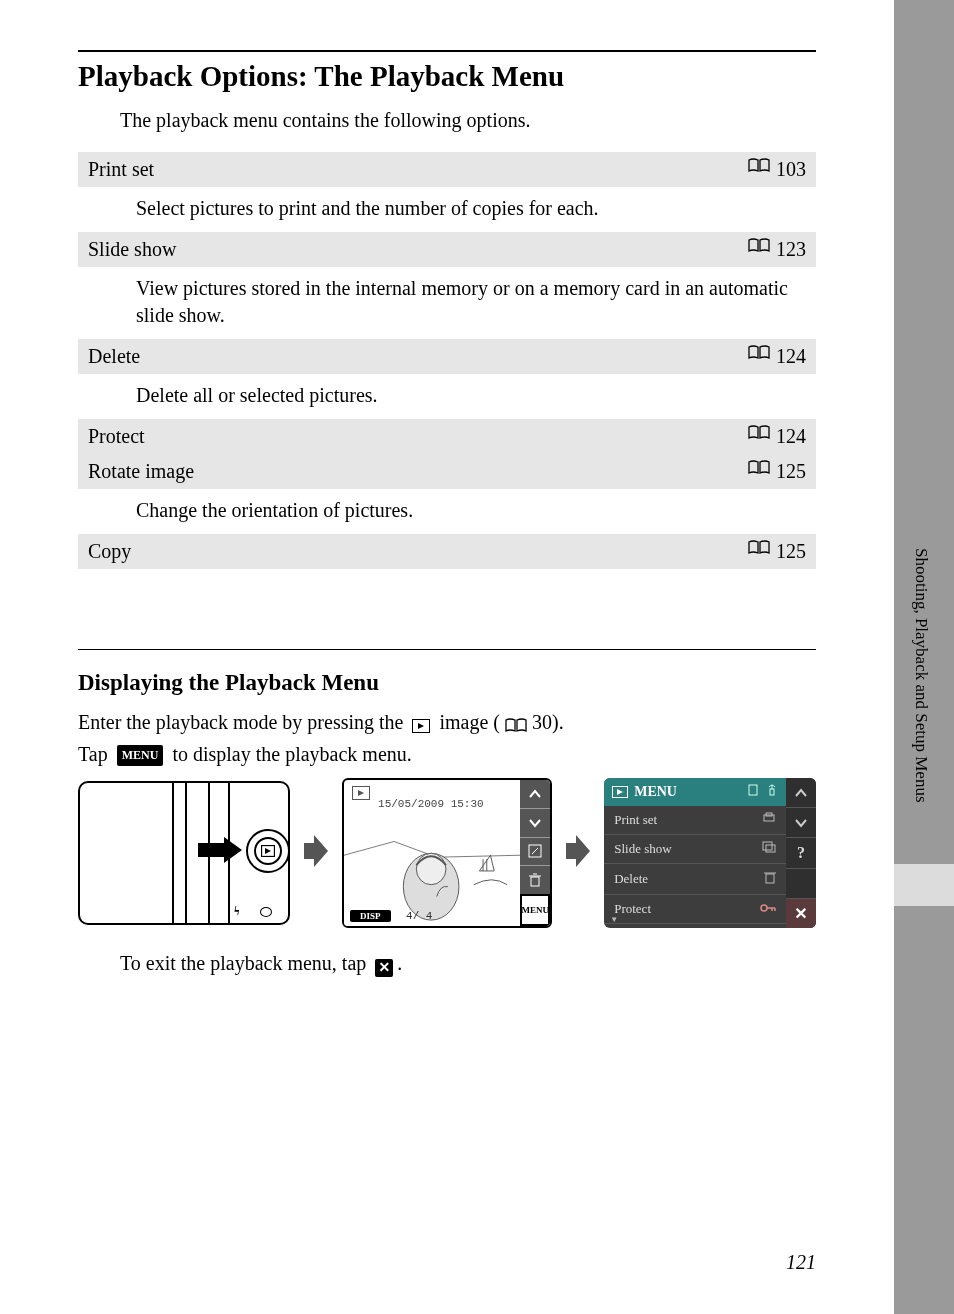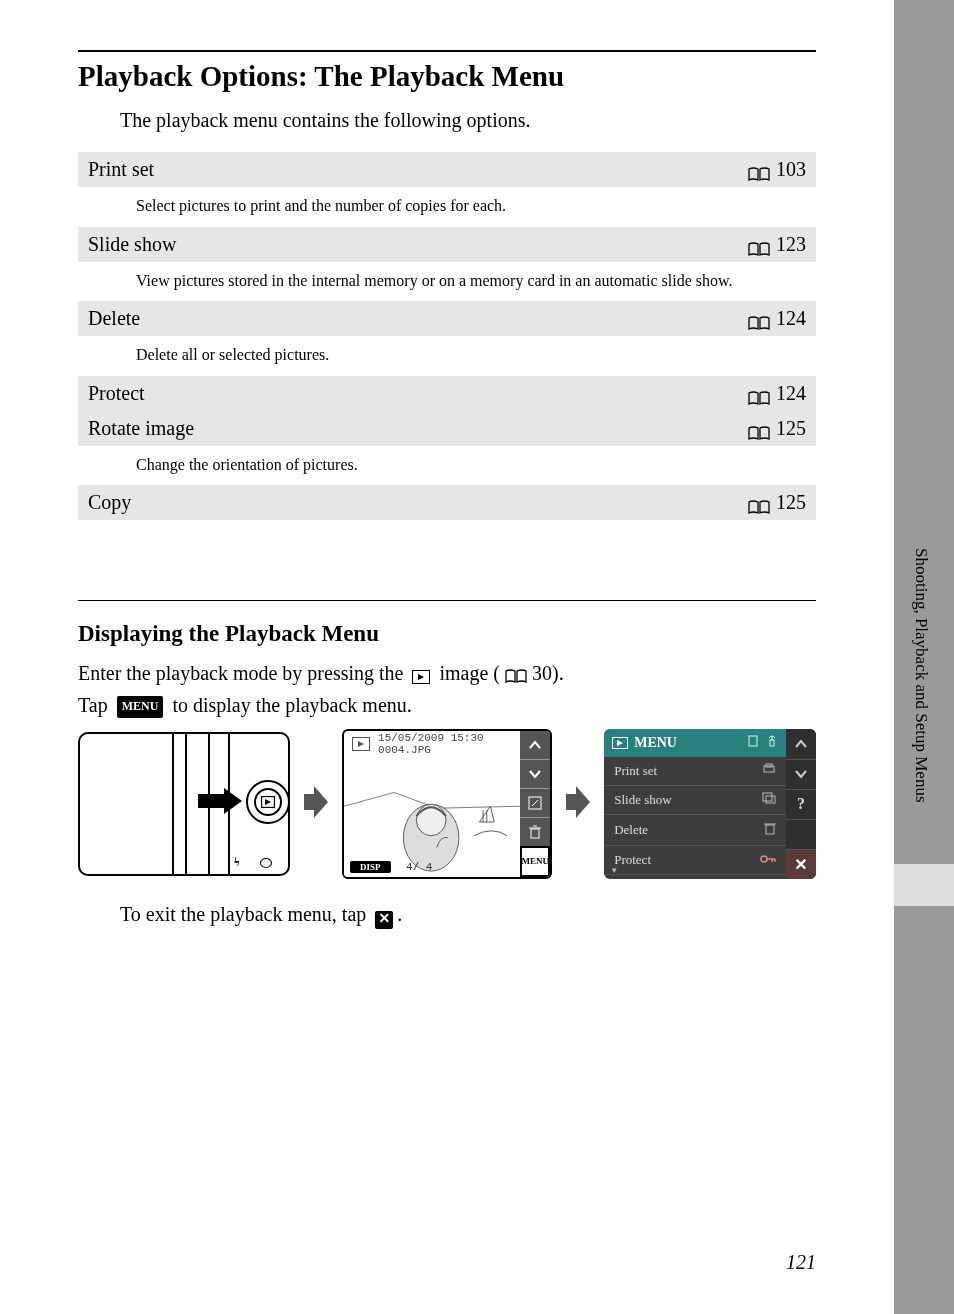--- a/index.html
+++ b/index.html
@@ -6,22 +6,22 @@
   html, body { width: 954px; height: 1314px; font-family: Georgia, 'Times New Roman', serif; color: #000; }
   body { background: #9a9a9a; position: relative; }
   .page-inner { position: absolute; left: 0; top: 0; right: 60px; bottom: 0; background: #fff; padding: 50px 0 40px 0; }
   .divider { border: none; border-top: 2px solid #000; margin: 0 78px 8px 78px; }
   .heading1 { font-size: 29px; font-weight: bold; margin: 0 78px 14px 78px; }
   .heading2 { font-size: 23px; font-weight: bold; margin: 0 78px 10px 78px; }
   .bodytext { font-size: 20px; margin: 0 78px 18px 120px; line-height: 1.35; }
   .bodytext-with-icons { font-size: 20px; margin: 0 78px 8px 78px; line-height: 1.6; }
   .optlist { margin: 0 78px 26px 78px; }
   .optrow { background: #e6e6e6; padding: 6px 10px; display: flex; justify-content: space-between; align-items: center; font-size: 20px; }
-  .optrow .ref { display: flex; align-items: flex-end; gap: 6px; }
-  .optdesc { padding: 8px 10px 10px 58px; font-size: 16px; line-height: 1.35; }
+  .optrow .ref { display: flex; align-items: flex-start; gap: 6px; }
+  .optdesc { padding: 8px 10px 10px 58px; font-size: 20px; line-height: 1.35; }
   .book-icon { display: inline-flex; width: 22px; height: 14px; }
   .page-num { position: absolute; right: 78px; bottom: 40px; font-style: italic; font-size: 20px; }
   .sidetab { position: absolute; right: 0; width: 60px; top: 0; bottom: 0; }
   .side-tab-box { position: absolute; right: 0; top: 864px; height: 42px; width: 60px; background: #dcdcdc; }
   .side-label { position: absolute; right: 23px; top: 548px; font-size: 17px; writing-mode: vertical-rl; text-orientation: mixed; color: #000; }
 
   .inline-icon { display: inline-flex; vertical-align: -3px; }
   .inline-btn-black { display: inline-flex; align-items: center; justify-content: center; background: #000; color: #fff; padding: 1px 5px; font-size: 12px; font-weight: bold; border-radius: 2px; vertical-align: 2px; margin: 0 4px; }
   .inline-close-icon { display: inline-flex; align-items: center; justify-content: center; background: #000; color: #fff; width: 18px; height: 18px; font-size: 14px; font-weight: bold; border-radius: 2px; vertical-align: -2px; margin: 0 4px; }
   .inline-play-box { display: inline-flex; align-items: center; justify-content: center; border: 1.5px solid #000; width: 18px; height: 14px; vertical-align: -1px; margin: 0 4px; }
@@ -40,21 +40,21 @@
   .fig1 .stripe2 { position: absolute; left: 128px; top: 0; bottom: 0; width: 2px; background: #000; }
   .fig1 .stripe3 { position: absolute; left: 148px; top: 0; bottom: 0; width: 2px; background: #000; }
   .fig1 .btn-circle { position: absolute; left: 166px; top: 46px; width: 44px; height: 44px; border: 2px solid #000; border-radius: 50%; display: flex; align-items: center; justify-content: center; }
   .fig1 .btn-circle-inner { width: 28px; height: 28px; border: 2px solid #000; border-radius: 50%; display: flex; align-items: center; justify-content: center; }
   .fig1 .arrow-press { position: absolute; left: 118px; top: 52px; }
   .fig1 .flash { position: absolute; left: 154px; bottom: 4px; font-size: 12px; font-weight: bold; }
   .fig1 .eye { position: absolute; left: 180px; bottom: 6px; width: 12px; height: 10px; border: 1.5px solid #000; border-radius: 50%; }
 
   
   .fig2 .top-ico { position: absolute; left: 8px; top: 6px; border: 1.5px solid #555; width: 18px; height: 14px; display:flex;align-items:center;justify-content:center; }
-  .fig2 .stamp { position: absolute; left: 34px; top: 1px; font-family: 'Courier New', monospace; font-size: 11px; line-height: 1.1; color: #444; }
+  .fig2 .stamp { position: absolute; left: 34px; top: 18px; font-family: 'Courier New', monospace; font-size: 11px; line-height: 1.1; color: #444; }
   .fig2 .sidebar { position: absolute; right: 0; top: 0; bottom: 0; width: 30px; background: #555; display: flex; flex-direction: column; }
   .fig2 .sidebar .cell { flex: 1; border-top: 1px solid #999; display: flex; align-items: center; justify-content: center; }
   .fig2 .sidebar .cell:first-child { border-top: none; }
   .fig2 .sidebar .cell.white { background: #fff; color: #000; border: 2px solid #000; }
   .fig2 .scene { position: absolute; left: 0; top: 32px; right: 30px; bottom: 0; }
   .fig2 .disp-btn { position:absolute; left:6px; bottom:4px; background:#000; color:#fff; font-size:9px; font-weight:bold; padding:1px 10px; border-radius:2px; }
   .fig2 .bottom-info { position:absolute; left:62px; bottom:4px; font-size:11px; color:#333; font-family:'Courier New',monospace; }
 
   
   .fig3 { background: #3d3d3d; display: flex; }

